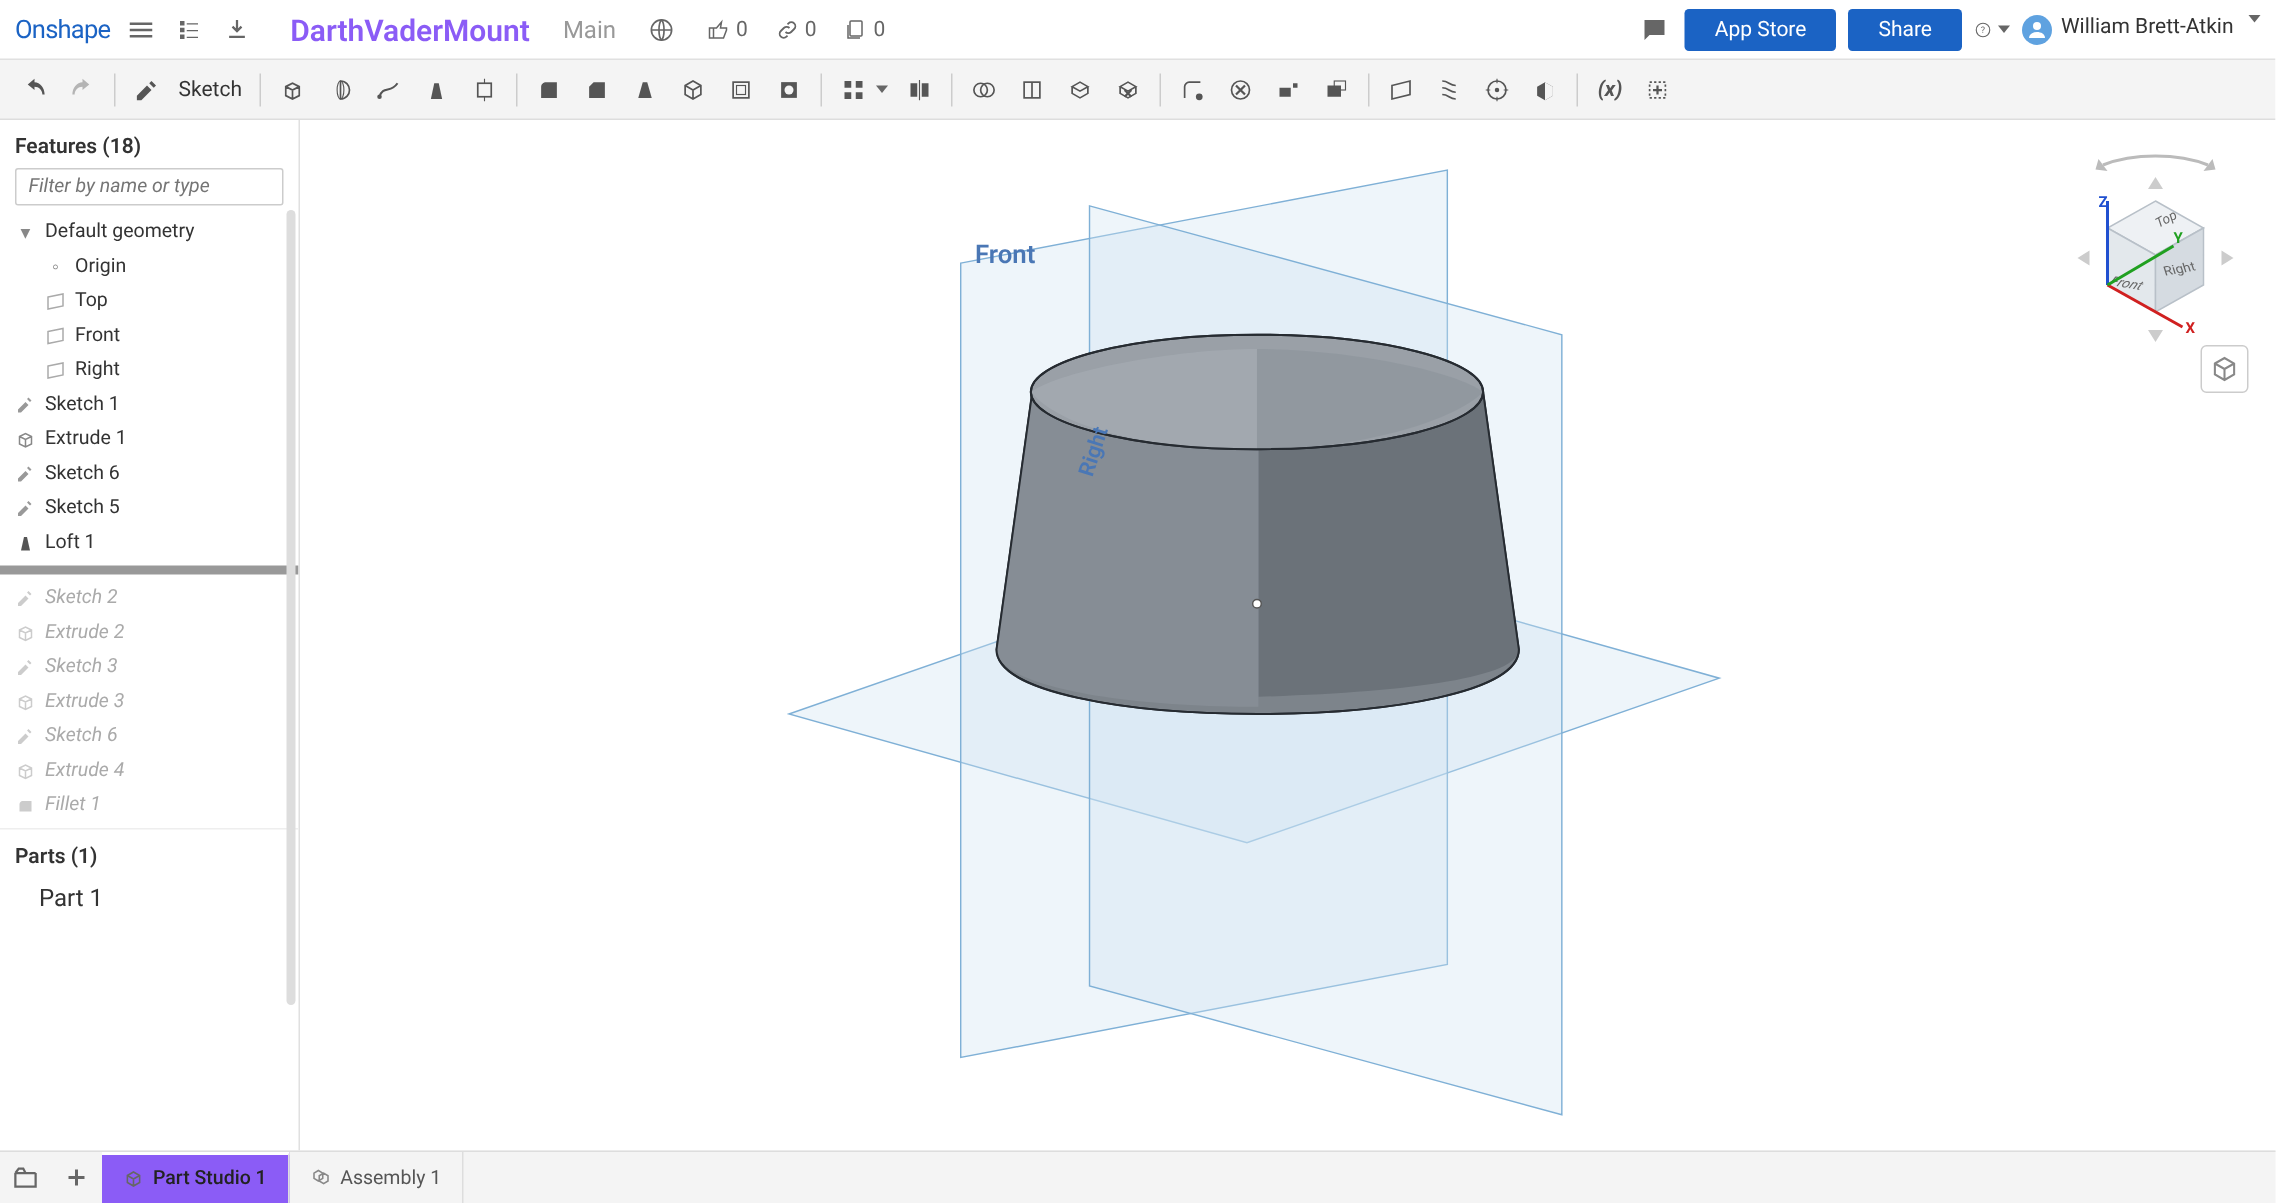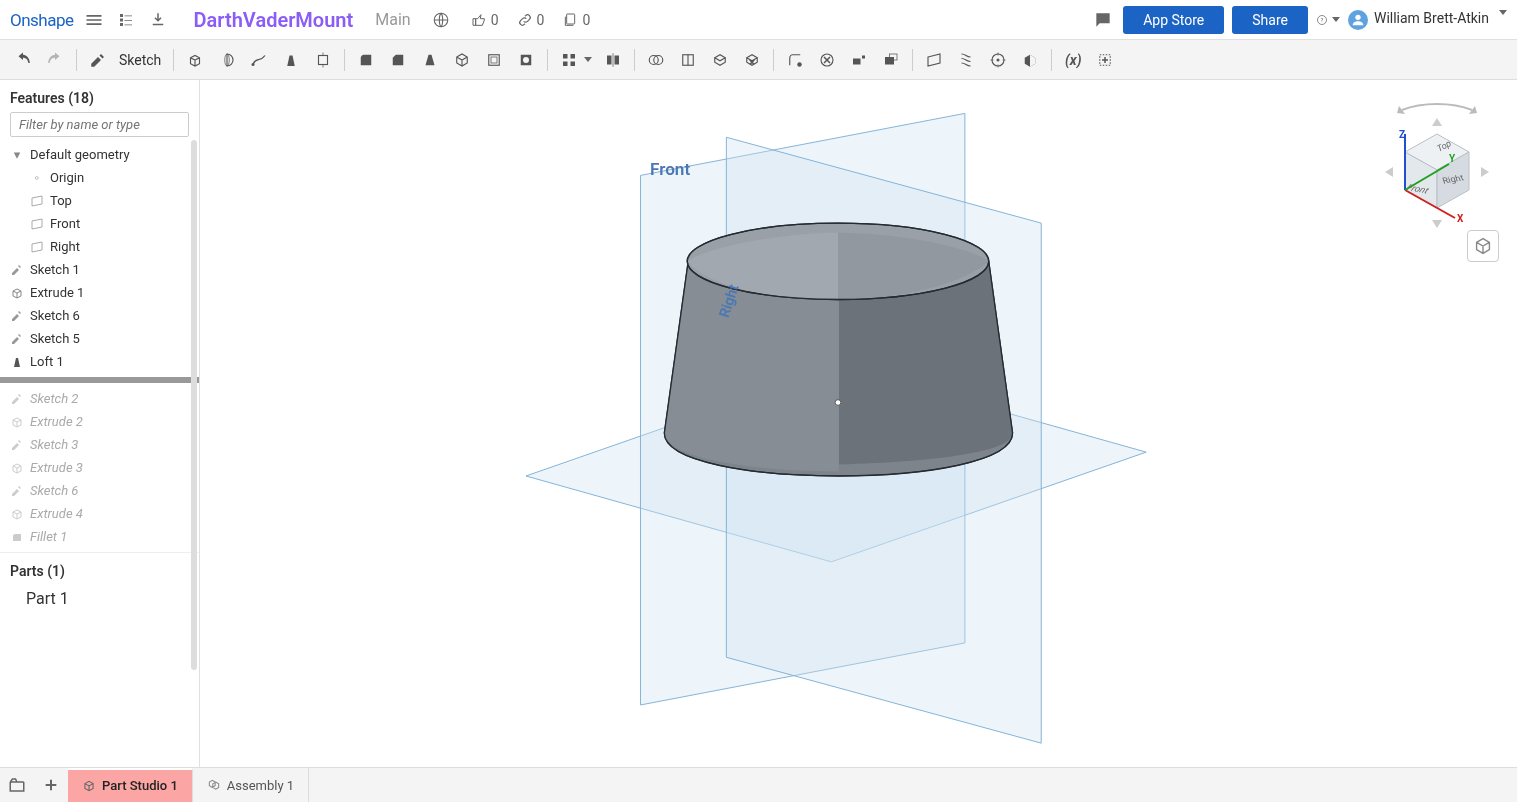--- a/index.html
+++ b/index.html
@@ -27,21 +27,21 @@
 .tree-row { display:flex; align-items:center; padding:4px 10px; gap:6px; cursor:pointer; color:#333; }
 .tree-row.child { padding-left:30px; }
 .tree-row.suppressed { color:#aaa; font-style:italic; }
 .tree-row .ticon { width:14px; height:14px; display:inline-flex; align-items:center; justify-content:center; color:#888; flex-shrink:0; }
 .tree-row.bold { font-weight:400; }
 .rollback-bar { height:6px; background:#999; margin:4px 0; }
 .canvas { flex:1; position:relative; background:#fff; overflow:hidden; }
 .view-cube { position:absolute; top:20px; right:20px; width:120px; height:120px; }
 .footer { position:absolute; bottom:0; left:0; right:0; height:35px; background:#f4f4f4; border-top:1px solid #ddd; display:flex; align-items:center; }
 .ftab { height:100%; padding:0 14px; display:flex; align-items:center; gap:6px; font-size:13px; color:#555; cursor:pointer; border-right:1px solid #ddd; }
-.ftab.active { background:#fca5a5; color:#222; font-weight:500; border-top:2px solid #fff; margin-top:-1px; }
+.ftab.active { background:#8b5cf6; color:#222; font-weight:500; border-top:2px solid #fff; margin-top:-1px; }
 .ftool { width:34px; height:100%; display:flex; align-items:center; justify-content:center; color:#666; cursor:pointer; }
 .dropdown-caret { width:0; height:0; border-left:4px solid transparent; border-right:4px solid transparent; border-top:5px solid #666; display:inline-block; margin-left:4px; }
 .side-scroll-hint { position:absolute; top:60px; right:2px; width:6px; height:530px; background:#ddd; border-radius:3px; }
 .loft-icon { font-family:serif; font-size:14px;}
 </style>
 </head>
 <body>
 
 <div class="top-bar">
   <span class="logo">Onshape</span>

